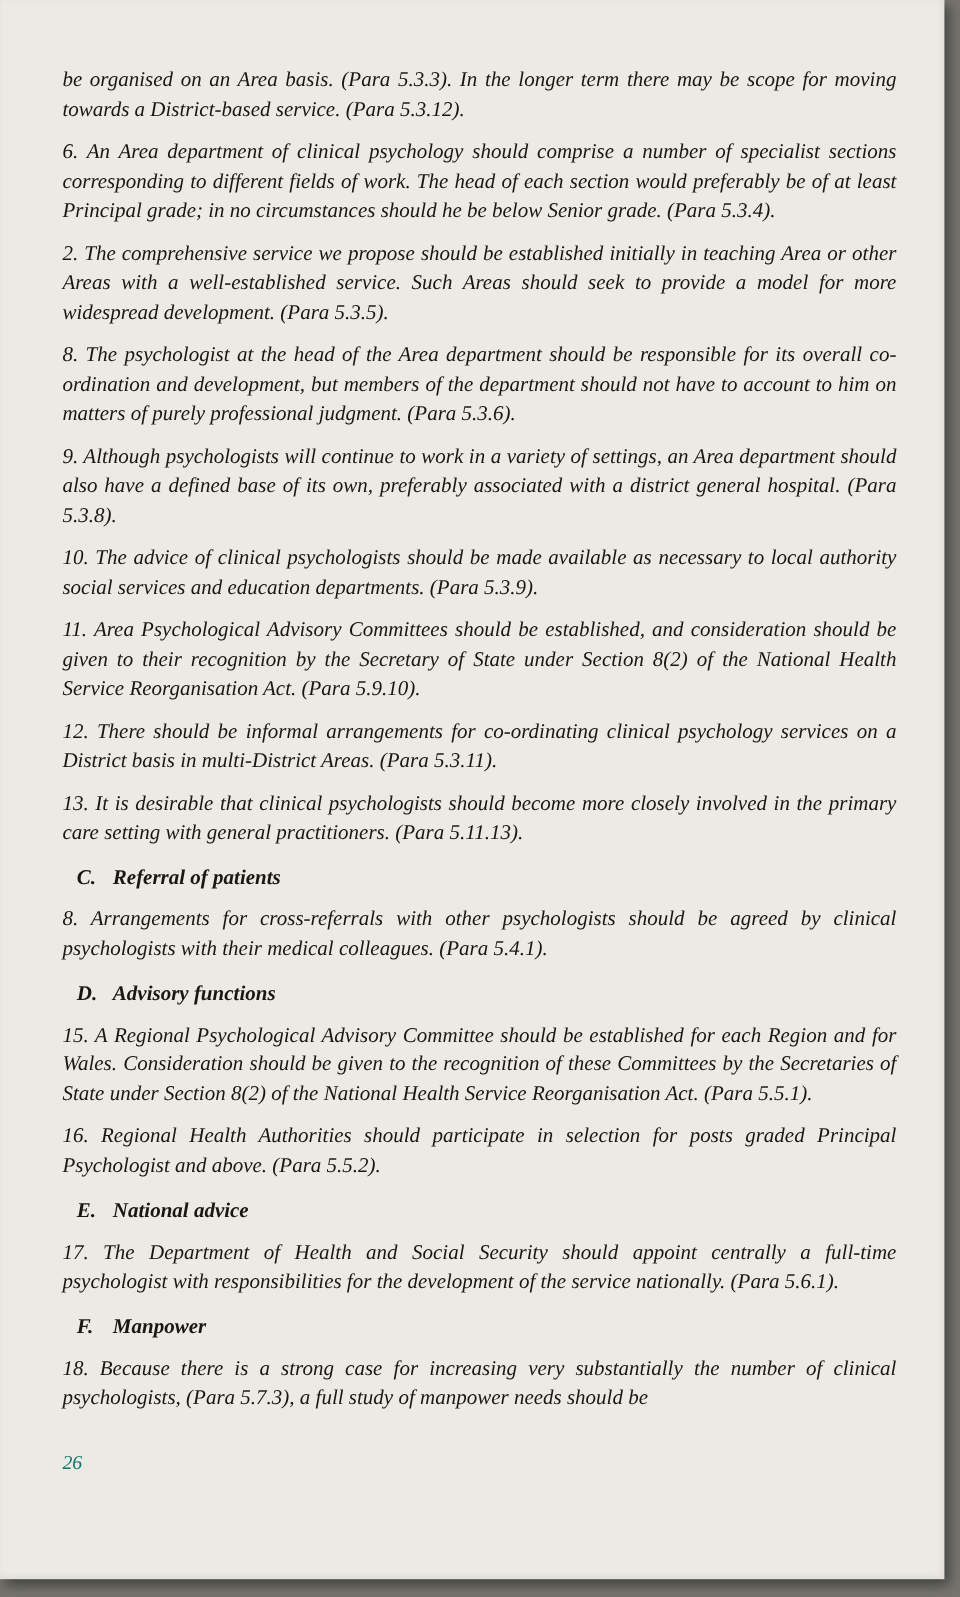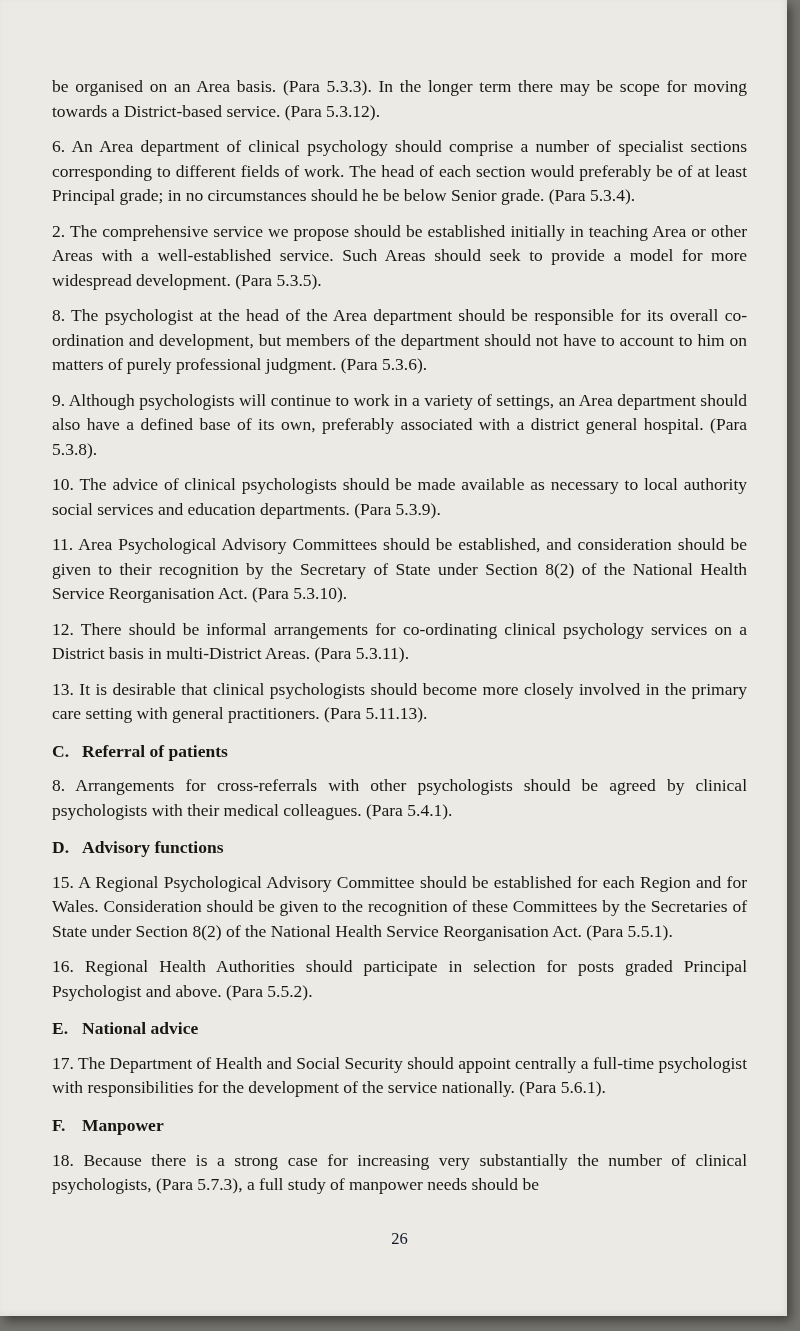--- a/index.html
+++ b/index.html
@@ -19,60 +19,61 @@
     position: absolute;
     left: 0;
     top: 0;
     right: 13px;
     bottom: 15px;
     background: #eceae4;
     box-shadow: 4px 5px 10px rgba(0,0,0,0.45), inset -2px -2px 6px rgba(0,0,0,0.06);
     overflow: hidden;
   }
   .content {
-    padding: 74px 40px 0 52px;
+    padding: 54px 40px 0 52px;
     color: #181714;
     font-size: 17.5px;
     line-height: 1.4;
+    font-style: italic;
   }
   p.para {
     margin: 0 0 11px 0;
     text-align: justify;
   }
   h3.heading {
-    margin: 14px 0 10px 0;
+    margin: 14px 0 10px 12px;
     font-size: 17.5px;
     font-weight: bold;
     line-height: 1.35;
   }
   .hletter {
     display: inline-block;
     min-width: 30px;
   }
   .page-number {
-    text-align: center;
+    text-align: left;
     margin-top: 30px;
     font-size: 16.5px;
-    color: #0f172a;
+    color: #0f766e;
   }
 </style>
 </head>
 <body>
 
 <div class="scan-frame">
   <div class="page">
     <div class="content">
 
       <p class="para">be organised on an Area basis. (Para 5.3.3). In the longer term there may be scope for moving towards a District-based service. (Para 5.3.12).</p>
       <p class="para">6. An Area department of clinical psychology should comprise a number of specialist sections corresponding to different fields of work. The head of each section would preferably be of at least Principal grade; in no circumstances should he be below Senior grade. (Para 5.3.4).</p>
       <p class="para">2. The comprehensive service we propose should be established initially in teaching Area or other Areas with a well-established service. Such Areas should seek to provide a model for more widespread development. (Para 5.3.5).</p>
       <p class="para">8. The psychologist at the head of the Area department should be responsible for its overall co-ordination and development, but members of the department should not have to account to him on matters of purely professional judgment. (Para 5.3.6).</p>
       <p class="para">9. Although psychologists will continue to work in a variety of settings, an Area department should also have a defined base of its own, preferably associated with a district general hospital. (Para 5.3.8).</p>
       <p class="para">10. The advice of clinical psychologists should be made available as necessary to local authority social services and education departments. (Para 5.3.9).</p>
-      <p class="para">11. Area Psychological Advisory Committees should be established, and consideration should be given to their recognition by the Secretary of State under Section 8(2) of the National Health Service Reorganisation Act. (Para 5.3.10).</p>
+      <p class="para">11. Area Psychological Advisory Committees should be established, and consideration should be given to their recognition by the Secretary of State under Section 8(2) of the National Health Service Reorganisation Act. (Para 5.9.10).</p>
       <p class="para">12. There should be informal arrangements for co-ordinating clinical psychology services on a District basis in multi-District Areas. (Para 5.3.11).</p>
       <p class="para">13. It is desirable that clinical psychologists should become more closely involved in the primary care setting with general practitioners. (Para 5.11.13).</p>
 
       <h3 class="heading">
         <span class="hletter">C.</span><span>Referral of patients</span>
       </h3>
       <p class="para">8. Arrangements for cross-referrals with other psychologists should be agreed by clinical psychologists with their medical colleagues. (Para 5.4.1).</p>
 
       <h3 class="heading">
         <span class="hletter">D.</span><span>Advisory functions</span>

